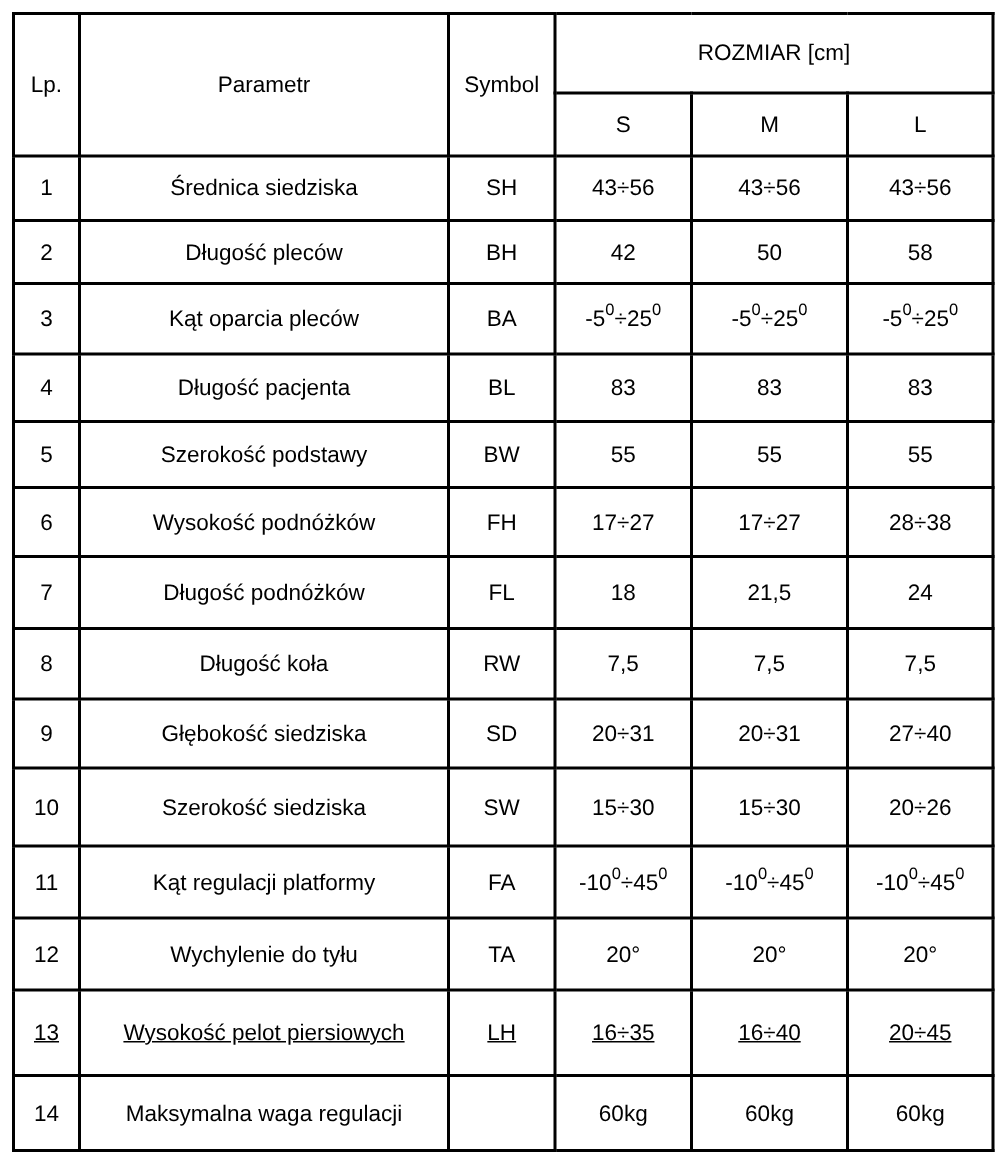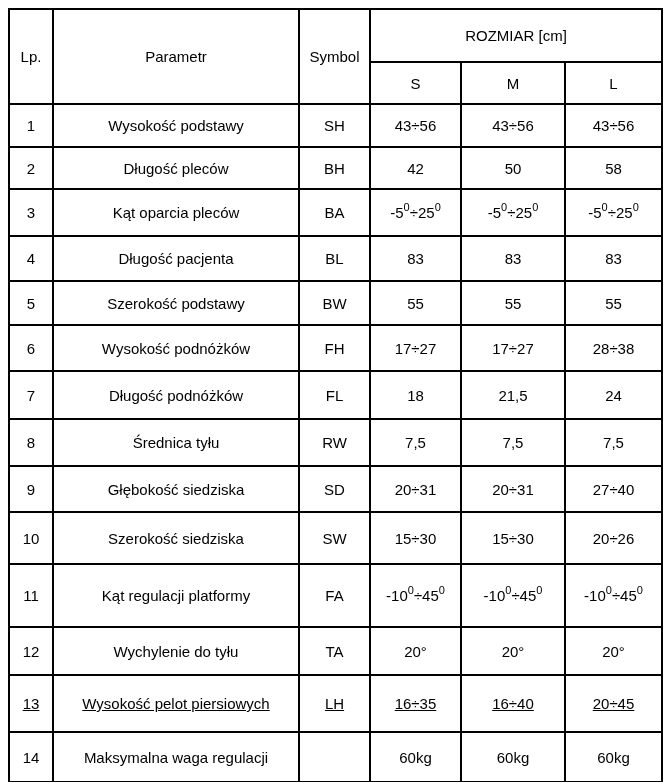--- a/index.html
+++ b/index.html
@@ -45,21 +45,21 @@
   tbody tr:nth-child(1)  { height: 43px; }
   tbody tr:nth-child(2)  { height: 42px; }
   tbody tr:nth-child(3)  { height: 47px; }
   tbody tr:nth-child(4)  { height: 45px; }
   tbody tr:nth-child(5)  { height: 44px; }
   tbody tr:nth-child(6)  { height: 46px; }
   tbody tr:nth-child(7)  { height: 48px; }
   tbody tr:nth-child(8)  { height: 47px; }
   tbody tr:nth-child(9)  { height: 46px; }
   tbody tr:nth-child(10) { height: 52px; }
-  tbody tr:nth-child(11) { height: 63px; }
+  tbody tr:nth-child(11) { height: 48px; }
   tbody tr:nth-child(12) { height: 48px; margin-top: 39px; }
   tbody tr:nth-child(13) { height: 57px; text-decoration: underline; }
   tbody tr:nth-child(14) { height: 50px; padding-left: 20px; }
 
   sup.sup-zero {
     font-size: 11px;
     line-height: 0;
     vertical-align: super;
     position: relative;
     top: -1px;
@@ -87,21 +87,21 @@
       </tr>
       <tr class="h-bottom">
         <th>S</th>
         <th>M</th>
         <th>L</th>
       </tr>
     </thead>
     <tbody>
   <tr>
     <td>1</td>
-    <td>Wysokość podstawy</td>
+    <td>Średnica siedziska</td>
     <td>SH</td>
     <td>43÷56</td>
     <td>43÷56</td>
     <td>43÷56</td>
   </tr>
 
   <tr>
     <td>2</td>
     <td>Długość pleców</td>
     <td>BH</td>
@@ -150,21 +150,21 @@
     <td>7</td>
     <td>Długość podnóżków</td>
     <td>FL</td>
     <td>18</td>
     <td>21,5</td>
     <td>24</td>
   </tr>
 
   <tr>
     <td>8</td>
-    <td>Średnica tyłu</td>
+    <td>Długość koła</td>
     <td>RW</td>
     <td>7,5</td>
     <td>7,5</td>
     <td>7,5</td>
   </tr>
 
   <tr>
     <td>9</td>
     <td>Głębokość siedziska</td>
     <td>SD</td>

